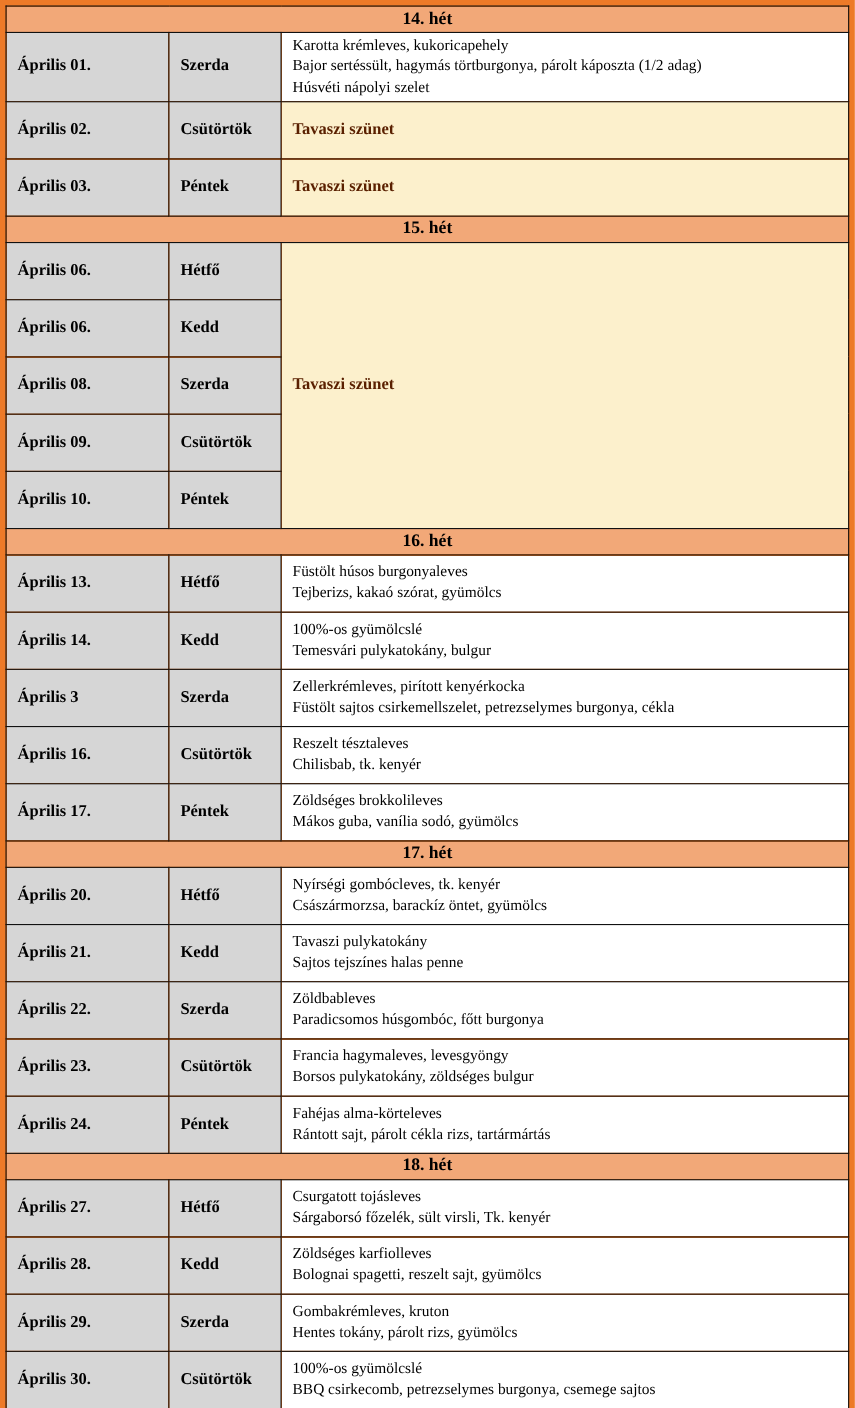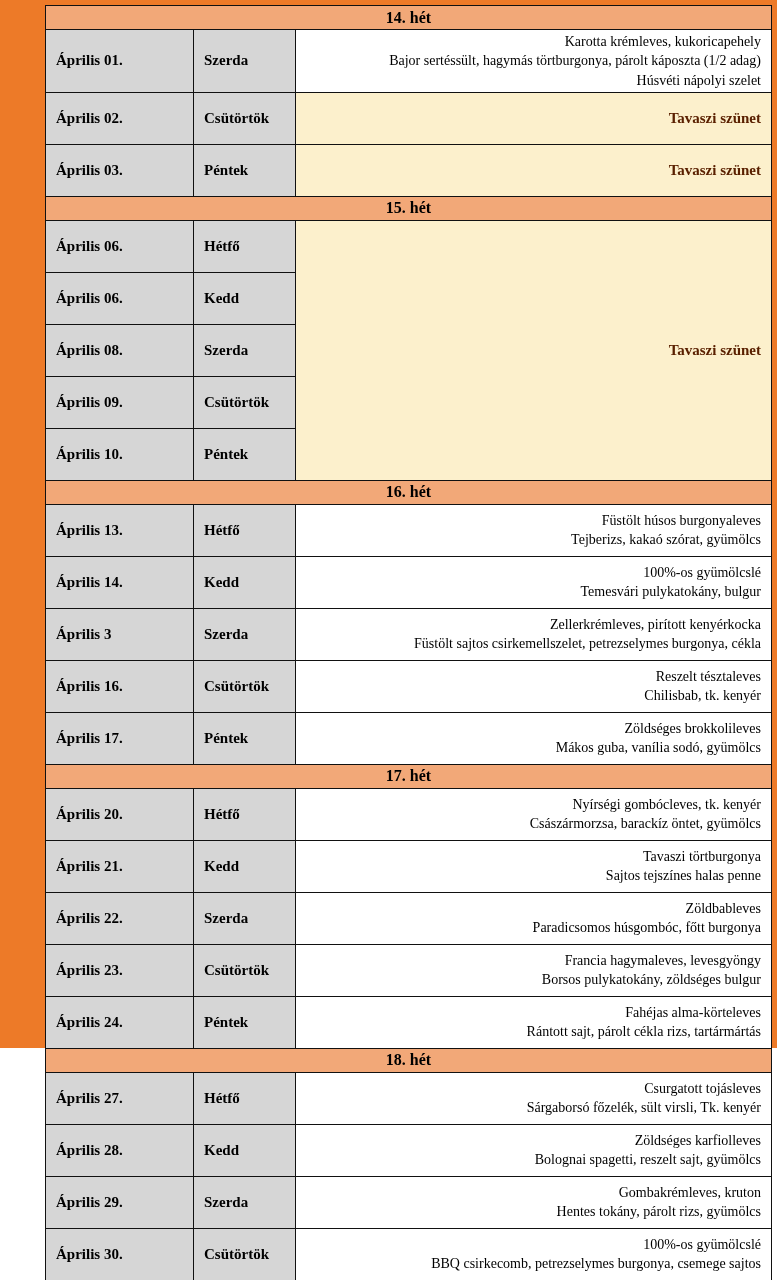--- a/index.html
+++ b/index.html
@@ -12,24 +12,23 @@
     --text:#000000;
   }
   html,body{margin:0;padding:0;background:#ffffff;}
   body{
     width:777px;height:1280px;overflow:hidden;
     font-family:"Liberation Serif","DejaVu Serif",serif;
     color:var(--text);
   }
   .frame{
     box-sizing:border-box;
-    width:777px;height:1048px;
+    width:777px;height:1280px;
     border:5px solid var(--frame);
     background:var(--frame);
-    padding-left:40px;
   }
   table.menu-table{
     width:100%;height:100%;
     border-collapse:collapse;
     table-layout:fixed;
   }
   td{
     border:1px solid var(--grid);
     box-sizing:border-box;
     overflow:hidden;
@@ -48,21 +47,21 @@
   td.date-cell,td.day-cell{
     background:var(--gray-bg);
     font-weight:bold;
     font-size:15px;
     vertical-align:middle;
     padding:2px 6px 2px 10px;
     margin-top:28px;
   }
   td.menu-cell{
     background:#ffffff;
-    text-align:right;
+    text-align:left;
     vertical-align:middle;
     font-size:14px;
     padding:2px 10px;
   }
   td.menu-cell .menu-line{
     line-height:1.38;
   }
   td.menu-cell.break-cell{
     background:var(--break-bg);
     color:var(--break-text);
@@ -183,21 +182,21 @@
           <td class="day-cell">Hétfő</td>
           <td class="menu-cell">
             <div class="menu-line">Nyírségi gombócleves, tk. kenyér</div>
             <div class="menu-line">Császármorzsa, barackíz öntet, gyümölcs</div>
           </td>
         </tr>
         <tr class="day-row">
           <td class="date-cell">Április 21.</td>
           <td class="day-cell">Kedd</td>
           <td class="menu-cell">
-            <div class="menu-line">Tavaszi törtburgonya</div>
+            <div class="menu-line">Tavaszi pulykatokány</div>
             <div class="menu-line">Sajtos tejszínes halas penne</div>
           </td>
         </tr>
         <tr class="day-row">
           <td class="date-cell">Április 22.</td>
           <td class="day-cell">Szerda</td>
           <td class="menu-cell">
             <div class="menu-line">Zöldbableves</div>
             <div class="menu-line">Paradicsomos húsgombóc, főtt burgonya</div>
           </td>

